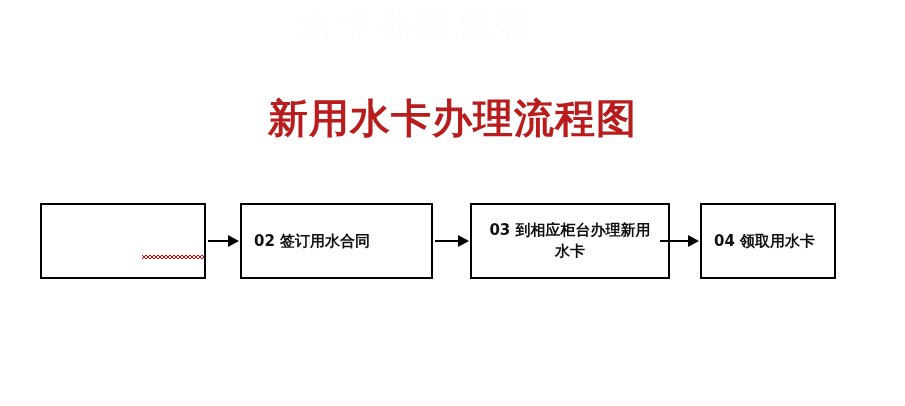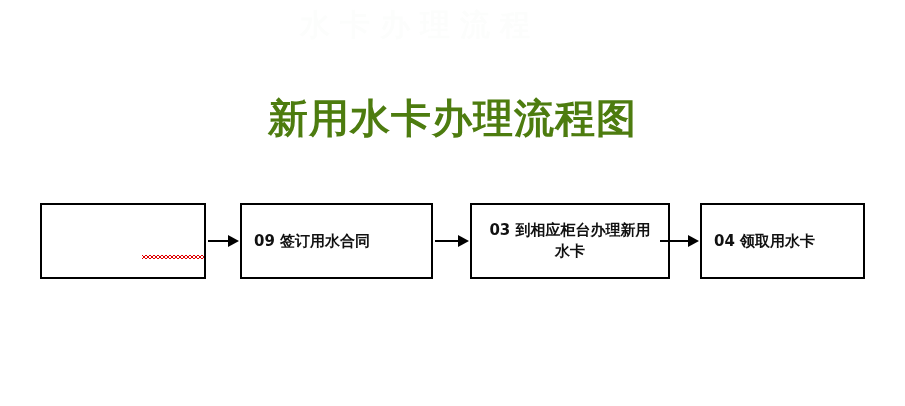--- a/index.html
+++ b/index.html
@@ -36,21 +36,21 @@
     pointer-events: none;
   }
 
   
   #title {
     position: absolute;
     left: 0;
     top: 93px;
     width: 905px;
     text-align: center;
-    color: #4d7c0f;
+    color: #b91c1c;
     font-size: 40px;
     font-weight: bold;
     line-height: 50px;
     letter-spacing: 1px;
     white-space: nowrap;
   }
 
   
   #flow {
     position: absolute;
@@ -136,36 +136,36 @@
     <div class="node left-align" style="left:40px; width:166px;">
       <span class="squiggle" style="left:100px; top:50px; width:62px;"></span>
     </div>
 
     <div class="arrow" style="left:208px; width:31px;">
       <span class="shaft" style="width:20px;"></span>
       <span class="head" style="left:20px;"></span>
     </div>
 
     <div class="node left-align" style="left:240px; width:193px;">
-      <span class="node-text">09 签订用水合同</span>
+      <span class="node-text">02 签订用水合同</span>
     </div>
 
     <div class="arrow" style="left:435px; width:34px;">
       <span class="shaft" style="width:23px;"></span>
       <span class="head" style="left:23px;"></span>
     </div>
 
     <div class="node" style="left:470px; width:200px;">
       <span class="node-text">03 到相应柜台办理新用
 水卡</span>
     </div>
 
     <div class="arrow" style="left:660px; width:39px;">
       <span class="shaft" style="width:28px;"></span>
       <span class="head" style="left:28px;"></span>
     </div>
 
-    <div class="node left-align" style="left:700px; width:165px;">
+    <div class="node left-align" style="left:700px; width:136px;">
       <span class="node-text">04 领取用水卡</span>
     </div>
 
   </div>
 </div>
 
 </body></html>

